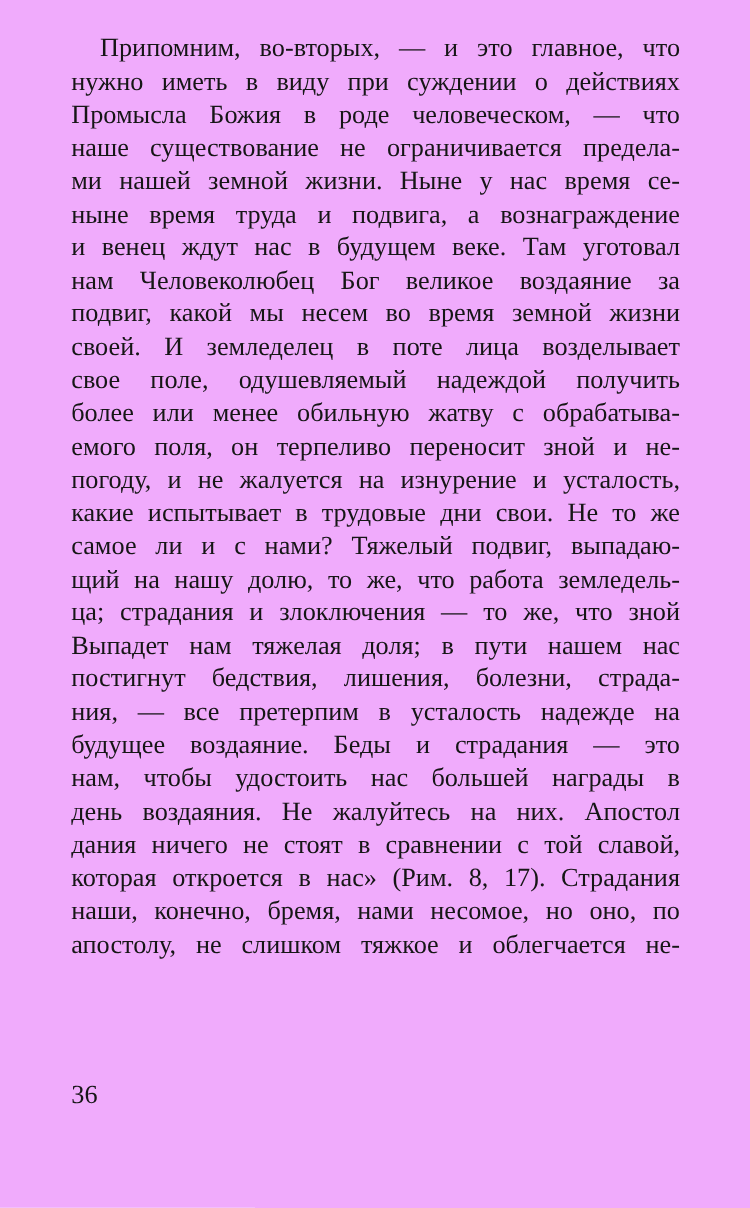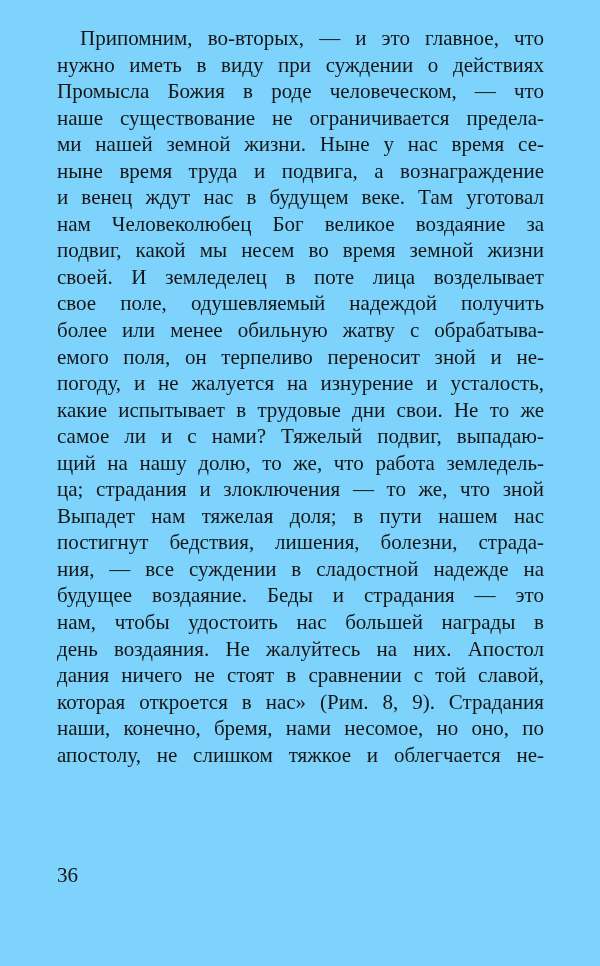--- a/index.html
+++ b/index.html
@@ -9,21 +9,21 @@
   body {
     width: 600px;
     height: 966px;
     background: #fcfcfb;
     overflow: hidden;
   }
   .book-page {
     position: relative;
     width: 600px;
     height: 966px;
-    background: #7dd3fc;
+    background: #f0abfc;
     color: #161616;
     font-family: "Liberation Serif", "DejaVu Serif", serif;
   }
   .text-block {
     position: absolute;
     left: 57px;
     top: 25px;
     width: 487px;
   }
   .text-line {
@@ -63,23 +63,23 @@
       <div class="text-line">свое поле, одушевляемый надеждой получить</div>
       <div class="text-line">более или менее обильную жатву с обрабатыва-</div>
       <div class="text-line">емого поля, он терпеливо переносит зной и не-</div>
       <div class="text-line">погоду, и не жалуется на изнурение и усталость,</div>
       <div class="text-line">какие испытывает в трудовые дни свои. Не то же</div>
       <div class="text-line">самое ли и с нами? Тяжелый подвиг, выпадаю-</div>
       <div class="text-line">щий на нашу долю, то же, что работа земледель-</div>
       <div class="text-line">ца; страдания и злоключения — то же, что зной</div>
       <div class="text-line">Выпадет нам тяжелая доля; в пути нашем нас</div>
       <div class="text-line">постигнут бедствия, лишения, болезни, страда-</div>
-      <div class="text-line">ния, — все суждении в сладостной надежде на</div>
+      <div class="text-line">ния, — все претерпим в усталость надежде на</div>
       <div class="text-line">будущее воздаяние. Беды и страдания — это</div>
       <div class="text-line">нам, чтобы удостоить нас большей награды в</div>
       <div class="text-line">день воздаяния. Не жалуйтесь на них. Апостол</div>
       <div class="text-line">дания ничего не стоят в сравнении с той славой,</div>
-      <div class="text-line">которая откроется в нас» (Рим. 8, 9). Страдания</div>
+      <div class="text-line">которая откроется в нас» (Рим. 8, 17). Страдания</div>
       <div class="text-line">наши, конечно, бремя, нами несомое, но оно, по</div>
       <div class="text-line">апостолу, не слишком тяжкое и облегчается не-</div>
     </div>
   <div class="page-number">36</div>
 </div>
 
 </body></html>

